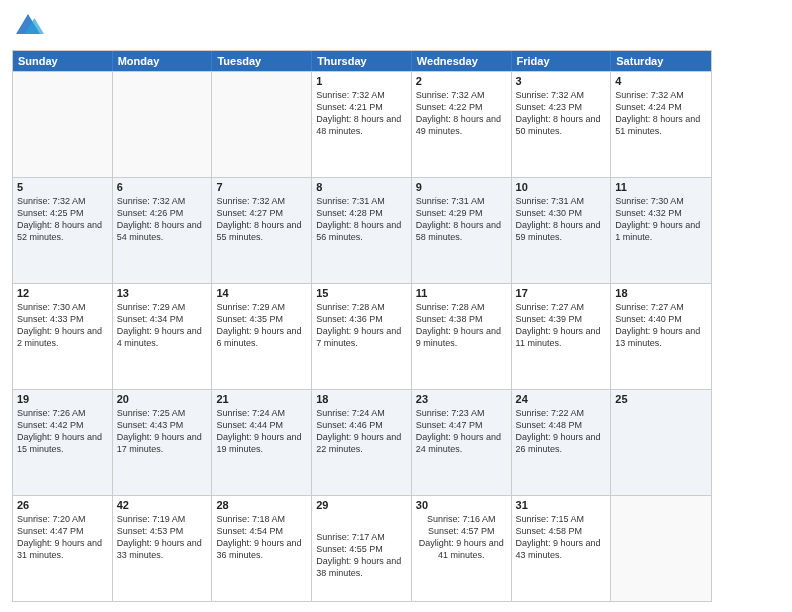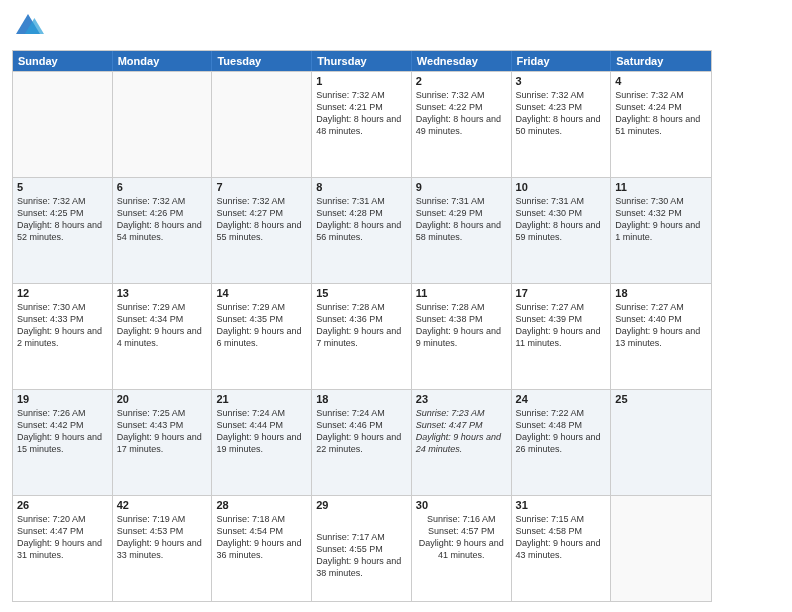--- a/index.html
+++ b/index.html
@@ -284,21 +284,21 @@
 Daylight: 9 hours and 19 minutes.</div>
           </div>
           <div class="cal-cell">
             <div class="cell-day">18</div>
             <div class="cell-info" style="white-space: pre-line;">Sunrise: 7:24 AM
 Sunset: 4:46 PM
 Daylight: 9 hours and 22 minutes.</div>
           </div>
           <div class="cal-cell">
             <div class="cell-day">23</div>
-            <div class="cell-info" style="white-space: pre-line; font-style: italic;">Sunrise: 7:23 AM
+            <div class="cell-info" style="white-space: pre-line;">Sunrise: 7:23 AM
 Sunset: 4:47 PM
 Daylight: 9 hours and 24 minutes.</div>
           </div>
           <div class="cal-cell">
             <div class="cell-day">24</div>
             <div class="cell-info" style="white-space: pre-line;">Sunrise: 7:22 AM
 Sunset: 4:48 PM
 Daylight: 9 hours and 26 minutes.</div>
           </div>
           <div class="cal-cell">

